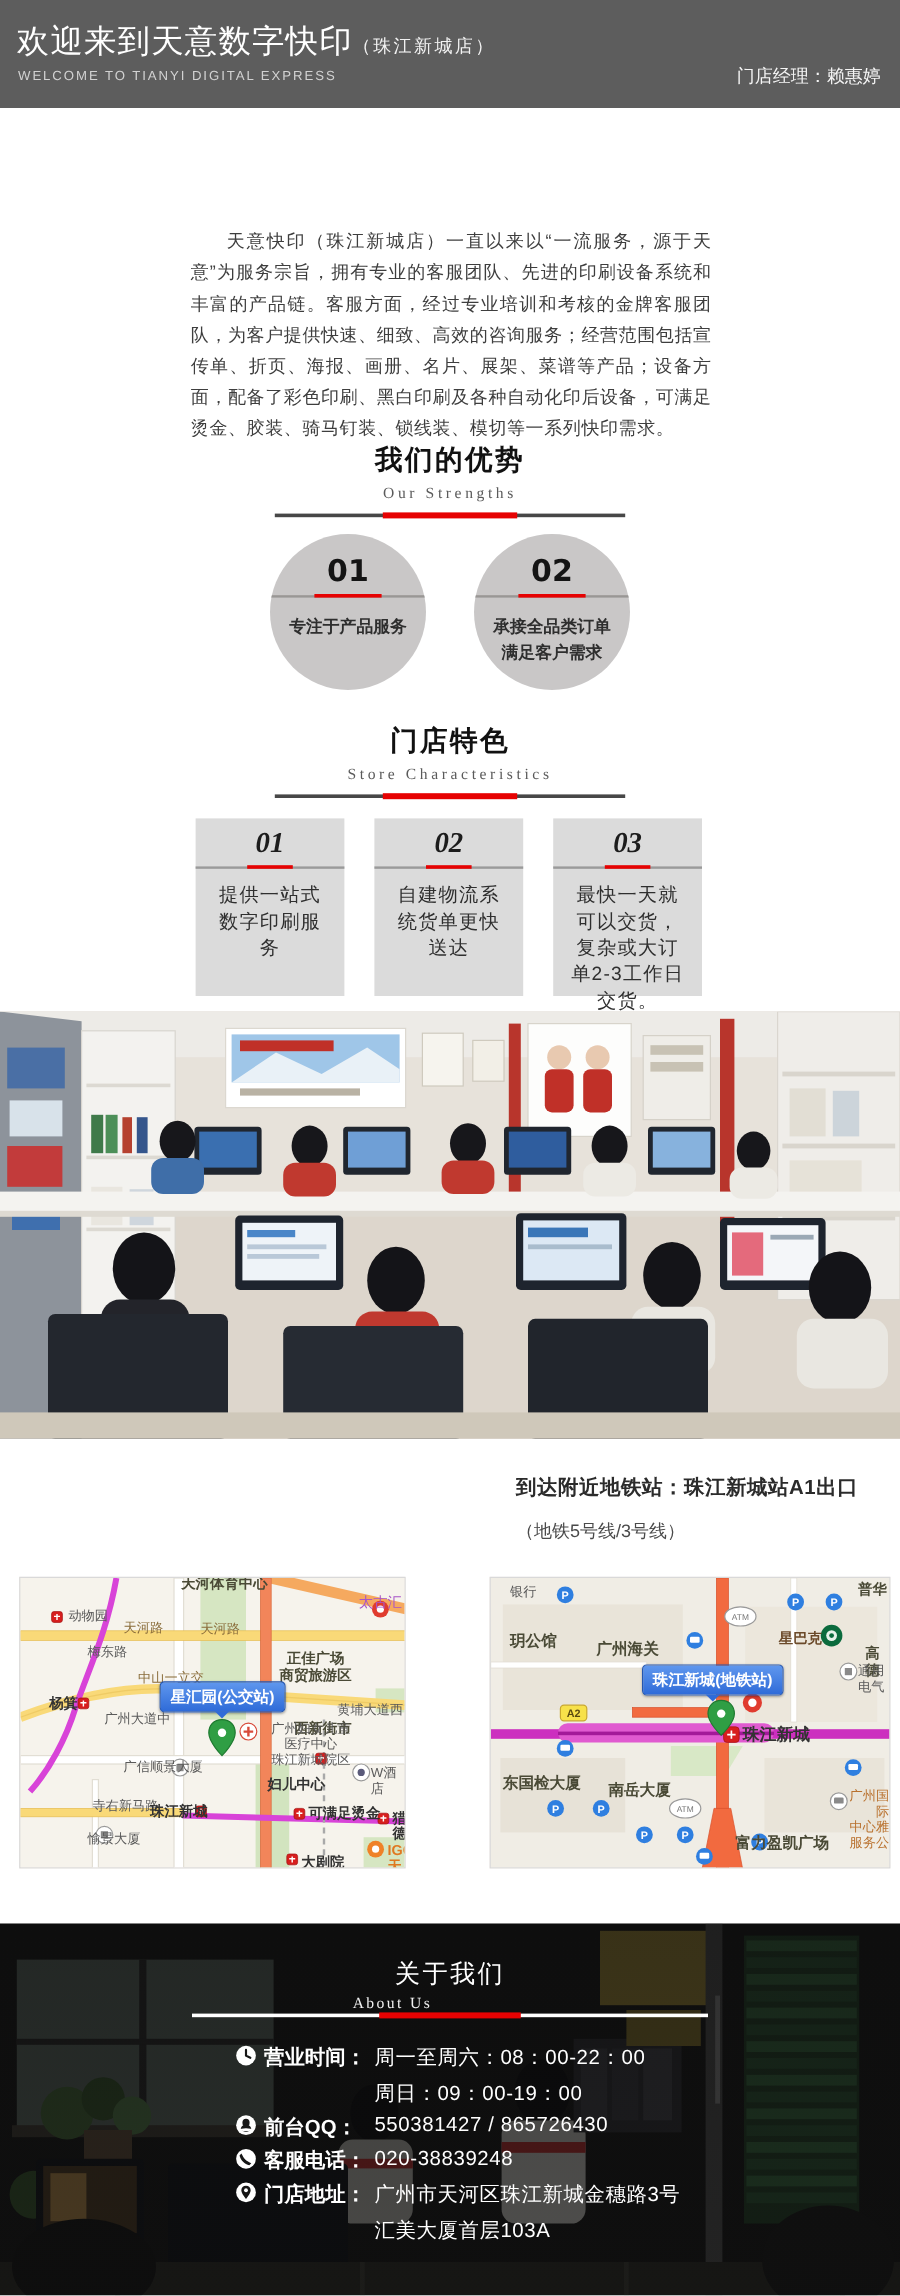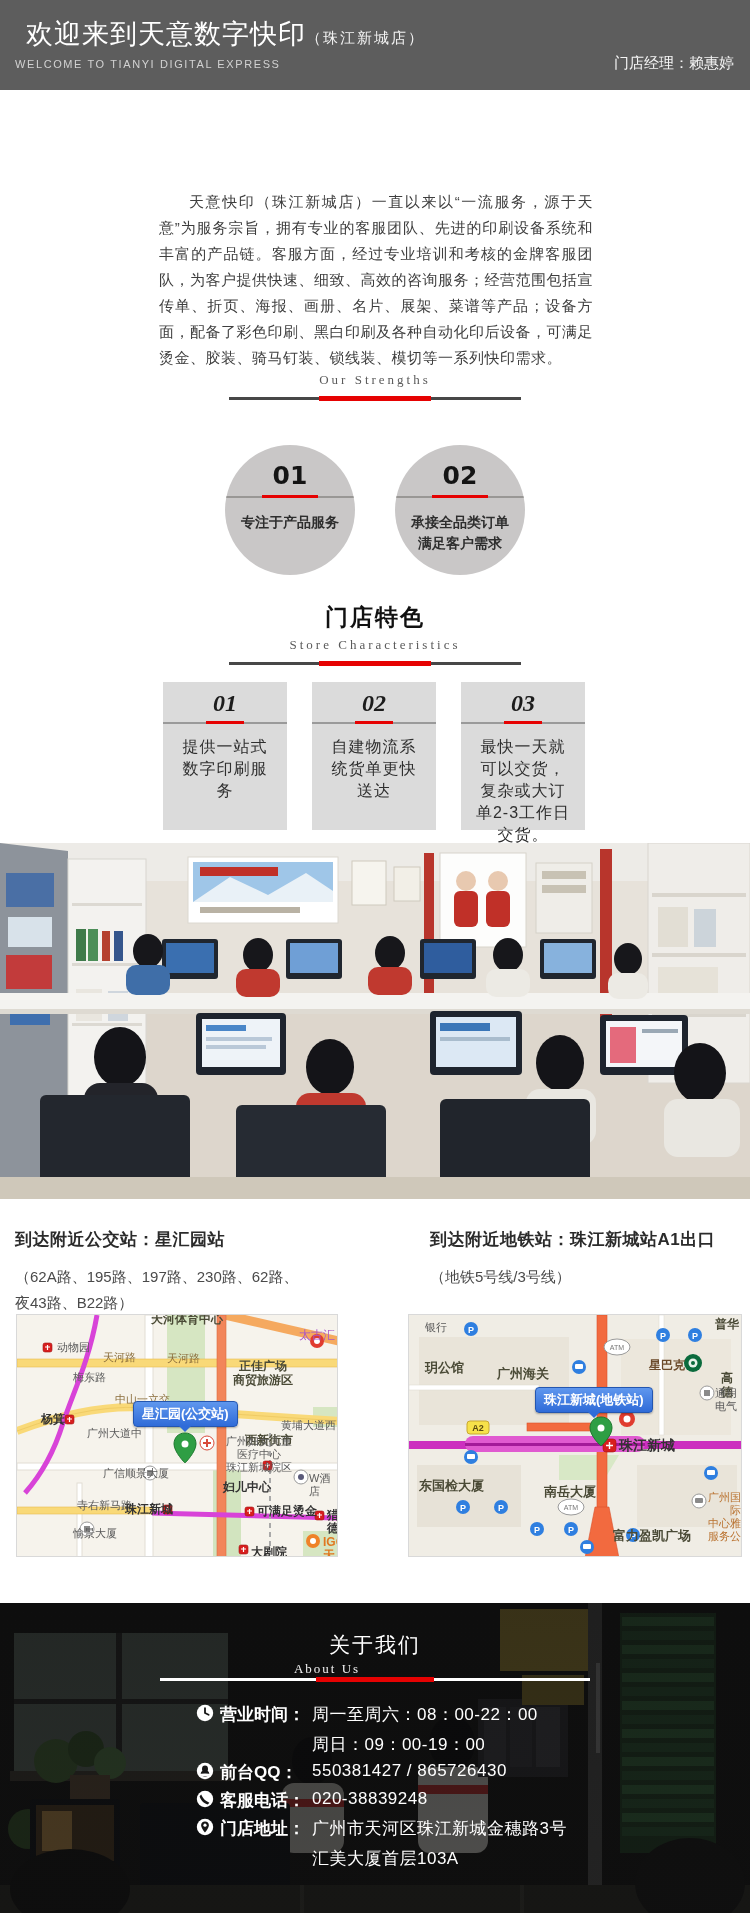--- a/index.html
+++ b/index.html
@@ -1,21 +1,21 @@
 <!DOCTYPE html>
 <html><head>
 <meta charset="utf-8">
 <style>
   * { box-sizing: border-box; margin: 0; padding: 0; }
   body { background:#fff; font-family:"Liberation Sans","DejaVu Sans",sans-serif; }
   .page { position:relative; width:750px; height:1913px; margin:0 auto; background:#fff; overflow:hidden; }
 
   
   .header { position:absolute; top:0; left:0; width:750px; height:90px; background:#5d5d5d; }
-  .header .h-title { position:absolute; left:14px; top:16px; color:#fff; font-size:27px; font-weight:400; letter-spacing:1px;margin-left:12px; }
+  .header .h-title { position:absolute; left:14px; top:16px; color:#fff; font-size:27px; font-weight:400; letter-spacing:1px; }
   .header .h-branch { font-size:15px; color:#f2f2f2; letter-spacing:2px; }
   .header .h-sub { position:absolute; left:15px; top:58px; color:#d2d2d2; font-size:11px; letter-spacing:1.6px; }
   .header .h-manager { position:absolute; right:16px; top:54px; color:#f5f5f5; font-size:15px; }
 
   
   .tblock { position:absolute; left:0; width:750px; text-align:center; }
   .tblock h2 { font-size:23px; font-weight:bold; color:#111; letter-spacing:2px; }
   .tblock .tsub { font-family:"Liberation Serif","DejaVu Serif",serif; font-size:13px; color:#5a5a5a; letter-spacing:3px; margin-top:4px; }
   .tline { position:relative; width:292px; height:3px; background:#474747; margin:9px auto 0; }
   .tline::after { content:""; position:absolute; left:50%; top:-1px; transform:translateX(-50%); width:112px; height:5px; background:#e60202; }
@@ -88,20 +88,21 @@
 
   <div class="header">
     <div class="h-title"><span>欢迎来到天意数字快印</span><span class="h-branch">（珠江新城店）</span></div>
     <div class="h-sub">WELCOME TO TIANYI DIGITAL EXPRESS</div>
     <div class="h-manager">门店经理：赖惠婷</div>
   </div>
 
   <p class="profile-body">天意快印（珠江新城店）一直以来以“一流服务，源于天意”为服务宗旨，拥有专业的客服团队、先进的印刷设备系统和丰富的产品链。客服方面，经过专业培训和考核的金牌客服团队，为客户提供快速、细致、高效的咨询服务；经营范围包括宣传单、折页、海报、画册、名片、展架、菜谱等产品；设备方面，配备了彩色印刷、黑白印刷及各种自动化印后设备，可满足烫金、胶装、骑马钉装、锁线装、模切等一系列快印需求。</p>
 
   <div class="tblock" style="top:368px">
+    <h2>我们的优势</h2>
     <div class="tsub">Our Strengths</div>
     <div class="tline"></div>
   </div>
   <div class="circles">
     <div class="circle">
       <div class="cnum">01</div>
       <div class="cline"></div>
       <div class="ctext">专注于产品服务</div>
     </div>
     <div class="circle">
@@ -230,25 +231,20 @@
       </g>
       <g>
         <rect x="40" y="252" width="150" height="104" rx="6" fill="#23272e"></rect>
         <rect x="236" y="262" width="150" height="94" rx="6" fill="#262b33"></rect>
         <rect x="440" y="256" width="150" height="100" rx="6" fill="#21252c"></rect>
       </g>
       <rect x="0" y="334" width="750" height="22" fill="#cfc8ba"></rect>
     </svg>
   </div>
 
-  <div class="transit-col left">
-    <div class="t-title">到达附近公交站：星汇园站</div>
-    <div class="t-routes">（62A路、195路、197路、230路、62路、
-夜43路、B22路）</div>
-  </div>
   <div class="transit-col right">
     <div class="t-title">到达附近地铁站：珠江新城站A1出口</div>
     <div class="t-routes">（地铁5号线/3号线）</div>
   </div>
 
   <div class="map bus">
     <svg width="322" height="243">
       <rect width="322" height="243" fill="#f6f3ec"></rect>
       <rect x="150" y="0" width="38" height="118" fill="#d6e6c2"></rect>
       <rect x="196" y="150" width="28" height="93" fill="#d2e4bf"></rect>
@@ -299,21 +295,21 @@
       <path d="M168,118 c-7,0 -11,5 -11,11 c0,8 11,19 11,19 c0,0 11,-11 11,-19 c0,-6 -4,-11 -11,-11 z" fill="#2f9e44" stroke="#1e7a30"></path>
       <circle cx="168" cy="129" r="3.5" fill="#fff"></circle>
     </svg>
     <span class="callout" style="left:116px; top:86px;">星汇园(公交站)</span>
     <span class="ml b ctr" style="left:134px; top:-3px;">天河体育中心</span>
     <span class="ml pur" style="left:282px; top:14px;">太古汇</span>
     <span class="ml" style="left:40px; top:26px;">动物园</span>
     <span class="ml rd" style="left:86px; top:36px;">天河路</span>
     <span class="ml rd" style="left:150px; top:37px;">天河路</span>
     <span class="ml" style="left:56px; top:56px;">梅东路</span>
-    <span class="ml b ctr" style="left:216px; top:44px;">正佳广场
+    <span class="ml b ctr" style="left:216px; top:60px;">正佳广场
 商贸旅游区</span>
     <span class="ml rd" style="left:98px; top:78px;">中山一立交</span>
     <span class="ml b" style="left:228px; top:84px;margin-top:34px;">西新街市</span>
     <span class="ml stn" style="left:24px; top:98px;">杨箕</span>
     <span class="ml" style="left:70px; top:112px;">广州大道中</span>
     <span class="ml" style="left:264px; top:104px;">黄埔大道西</span>
     <span class="ml ctr" style="left:198px; top:120px; width:88px;">广州妇女儿童
 医疗中心
 珠江新城院区</span>
     <span class="ml" style="left:86px; top:152px;">广信顺景大厦</span>
@@ -397,21 +393,21 @@
     <span class="callout" style="left:126px; top:72px;">珠江新城(地铁站)</span>
     <span class="ml" style="left:16px; top:6px;">银行</span>
     <span class="ml b" style="left:306px; top:2px;">普华</span>
     <span class="ml b" style="left:16px; top:46px; font-size:13px;">玥公馆</span>
     <span class="ml b" style="left:88px; top:52px; font-size:13px;">广州海关</span>
     <span class="ml b" style="left:240px; top:43px; color:#6b4a2a;">星巴克</span>
     <span class="ml b" style="left:312px; top:56px;">高德</span>
     <span class="ml" style="left:306px; top:72px;">通用电气</span>
     <span class="ml stn" style="left:210px; top:124px; font-size:14px;">珠江新城</span>
     <span class="ml b" style="left:10px; top:164px; font-size:13px;">东国检大厦</span>
-    <span class="ml b" style="left:98px; top:170px; font-size:13px;margin-left:37px;">南岳大厦</span>
+    <span class="ml b" style="left:98px; top:170px; font-size:13px;">南岳大厦</span>
     <span class="ml b" style="left:204px; top:214px; font-size:13px;">富力盈凯广场</span>
     <span class="ml org2" style="left:294px; top:176px; width:38px;">广州国际
 中心雅
 服务公</span>
   </div>
 
   <div class="footer">
     <svg class="fbg" viewBox="0 0 750 310" preserveAspectRatio="none">
       <rect width="750" height="310" fill="#141414"></rect>
       <rect x="14" y="30" width="214" height="140" fill="#49534d"></rect>

